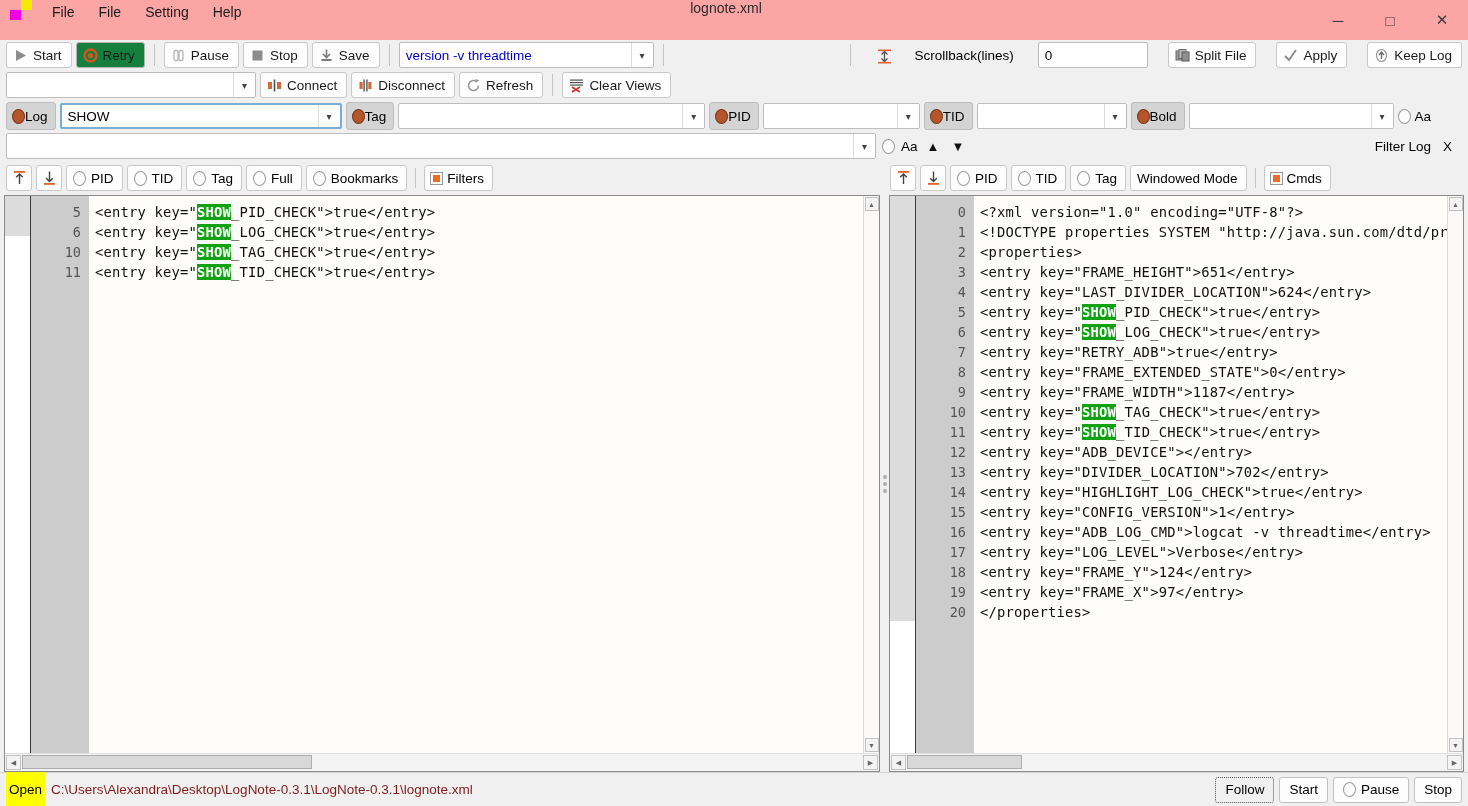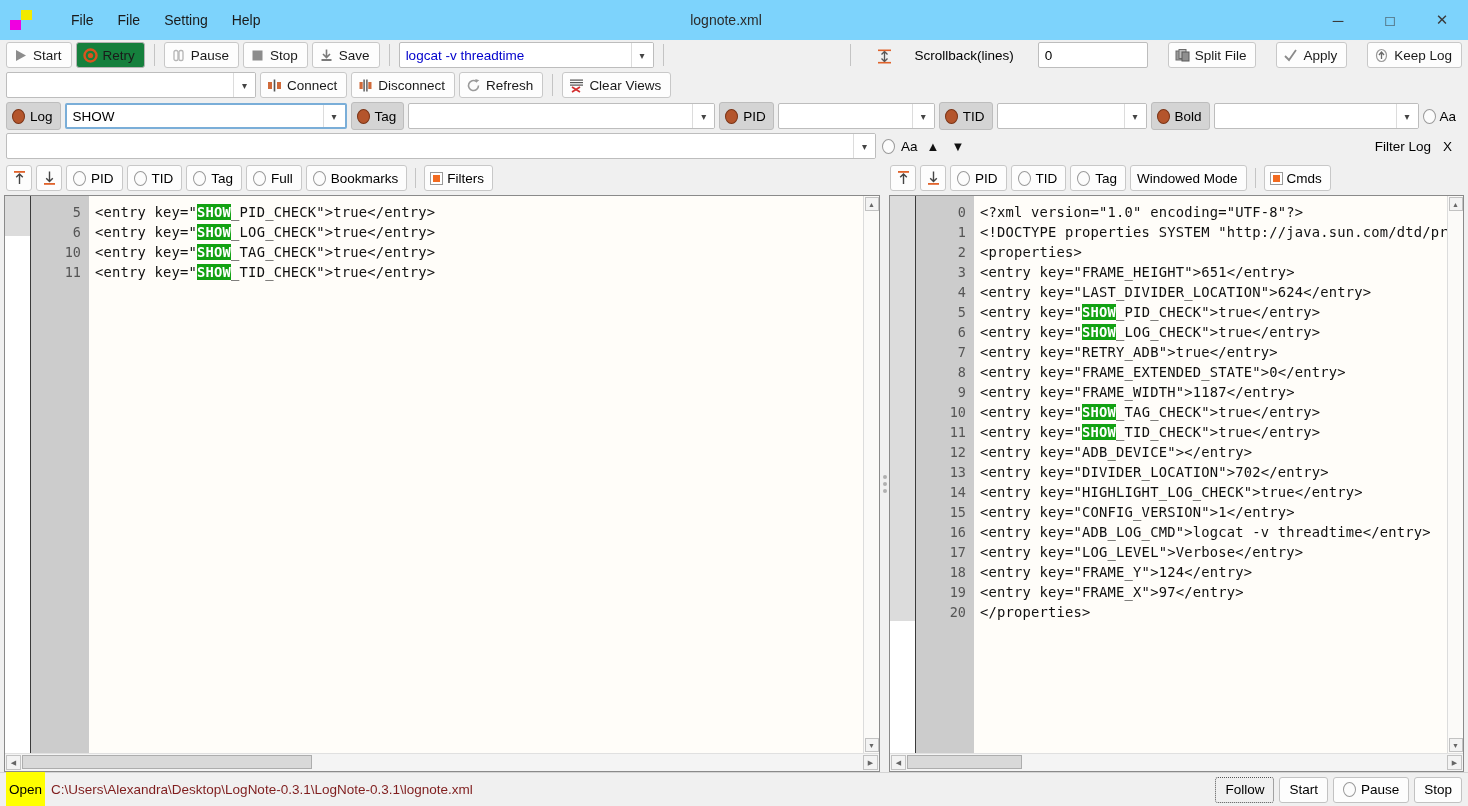--- a/index.html
+++ b/index.html
@@ -16,26 +16,25 @@
     width: 1468px; height: 806px;
     position: relative;
     background: #f0f0f0;
     display: flex;
     flex-direction: column;
   }
 
   
   .titlebar {
     height: 40px;
-    background: #7dd3fc;
-    display: flex;
-    align-items: center;
+    background: #fca5a5;
+    display: flex;
+    align-items: flex-start;
     flex: none;
     position: relative;
-    gap: 19px;
   }
   .logo {
     width: 22px; height: 20px;
     margin-left: 10px; margin-right: 8px;
     position: relative;
     flex: none;
   }
   .logo .sq-y { position:absolute; right:0; top:0; width:11px; height:10px; background:#f2ea00; }
   .logo .sq-m { position:absolute; left:0; bottom:0; width:11px; height:10px; background:#f000e0; }
   .menubar { display: flex; align-items: center; gap: 0px; }
@@ -138,21 +137,21 @@
 
   
   .filterrow {
     display: flex;
     align-items: center;
     padding: 2px 6px;
     gap: 4px;
     flex: none;
   }
   .chipbtn {
-    display: inline-flex; align-items: center; gap: 5px;
+    display: inline-flex; align-items: center; 
     background: #d4d4d4;
     border: 1px solid #bdbdbd;
     border-radius: 3px;
     height: 28px;
     padding: 0 7px 0 5px;
     font-size: 13.5px;
     white-space: nowrap;
     cursor: default;
   }
   .dot-on {
@@ -417,21 +416,21 @@
       <span class="ico">
         <svg width="15" height="15" viewBox="0 0 15 15">
           <path d="M7.5 1.5 L7.5 8.5 M4 6 L7.5 9.5 L11 6" stroke="#7a7a7a" stroke-width="1.6" fill="none"></path>
           <rect x="2.5" y="11" width="10" height="2" fill="#7a7a7a"></rect>
         </svg>
       </span>
       <span>Save</span>
     </div>
     <div class="tb-sep"></div>
     <div class="combo cmd" style="width:255px;">
-      <div class="cval">logcat -v threadtime</div>
+      <div class="cval">version -v threadtime</div>
       <div class="carrow">▾</div>
     </div>
     <div class="tb-sep"></div>
 
     <div style="margin-left:auto; display:flex; align-items:center; gap:20px;">
       <div class="tb-sep"></div>
       <span class="ico">
         <svg width="17" height="17" viewBox="0 0 17 17">
           <path d="M8.5 4 L8.5 13 M5.5 6.5 L8.5 3.5 L11.5 6.5 M5.5 10.5 L8.5 13.5 L11.5 10.5" stroke="#555" stroke-width="1.3" fill="none"></path>
           <rect x="2" y="1.5" width="13" height="1.6" fill="#e0622a"></rect>

